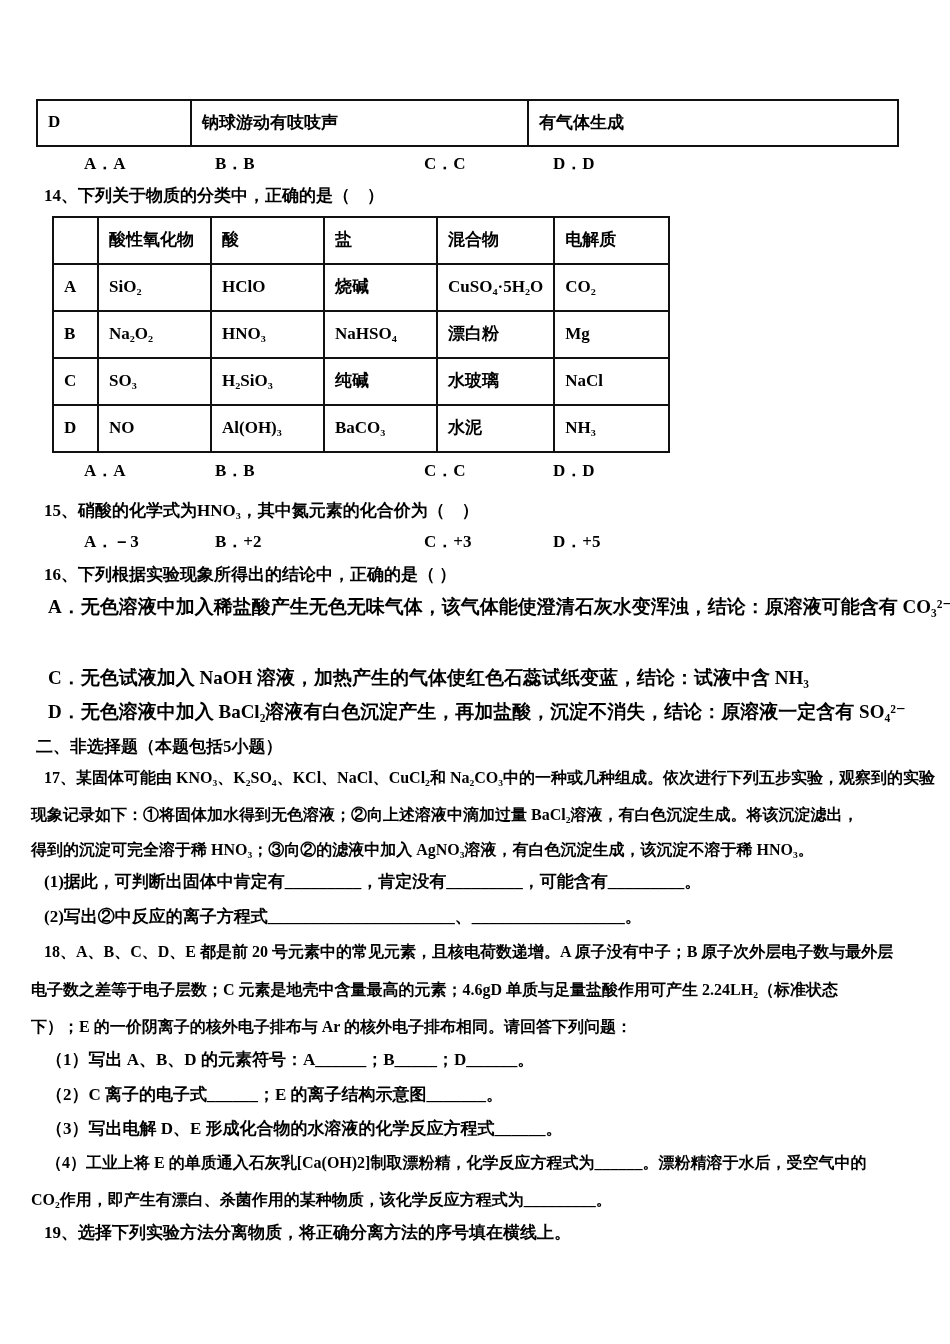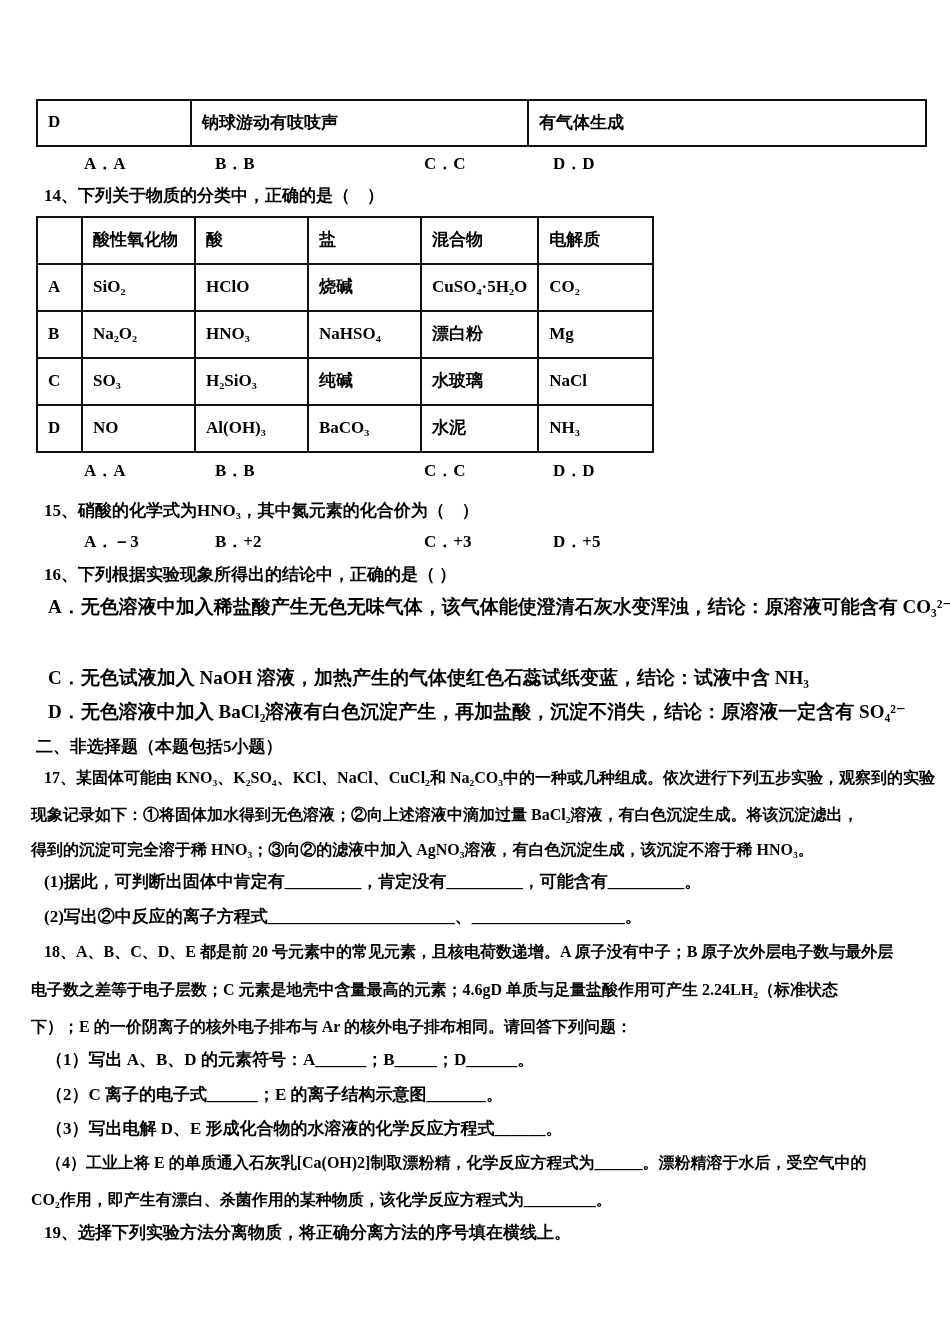--- a/index.html
+++ b/index.html
@@ -10,22 +10,22 @@
   .abs{position:absolute;white-space:nowrap;}
   .stem{font-size:17px;line-height:22px;}
   .para{font-size:16px;line-height:22px;}
   .optline{font-size:19px;line-height:22px;}
   
   table{border-collapse:collapse;position:absolute;table-layout:fixed;}
   td{border:2px solid #111;box-sizing:border-box;vertical-align:middle;
      padding:2px 10px 4px 10px;font-size:17px;overflow:hidden;}
   .t1{top:99px;left:36px;}
   .t1 td{height:46px;}
-  .t1 .c0{width:154px;} .t1 .c1{width:337px;} .t1 .c2{width:398px;}
-  .t2{top:216px;left:36px;}
+  .t1 .c0{width:154px;} .t1 .c1{width:337px;} .t1 .c2{width:370px;}
+  .t2{top:216px;left:52px;}
   .t2 td{height:47px;}
   .t2 .k0{width:45px;} .t2 .k1{width:113px;} .t2 .k2{width:113px;}
   .t2 .k3{width:113px;} .t2 .k4{width:115px;} .t2 .k5{width:115px;}
   
   .optrow{position:absolute;left:0;top:0;width:950px;height:24px;font-size:17px;}
   .optrow span{position:absolute;white-space:nowrap;}
   .o1{left:48px;margin-left:36px;} .o2{left:215px;} .o3{left:384px;margin-left:40px;} .o4{left:553px;}
 </style>
 </head>
 <body>

